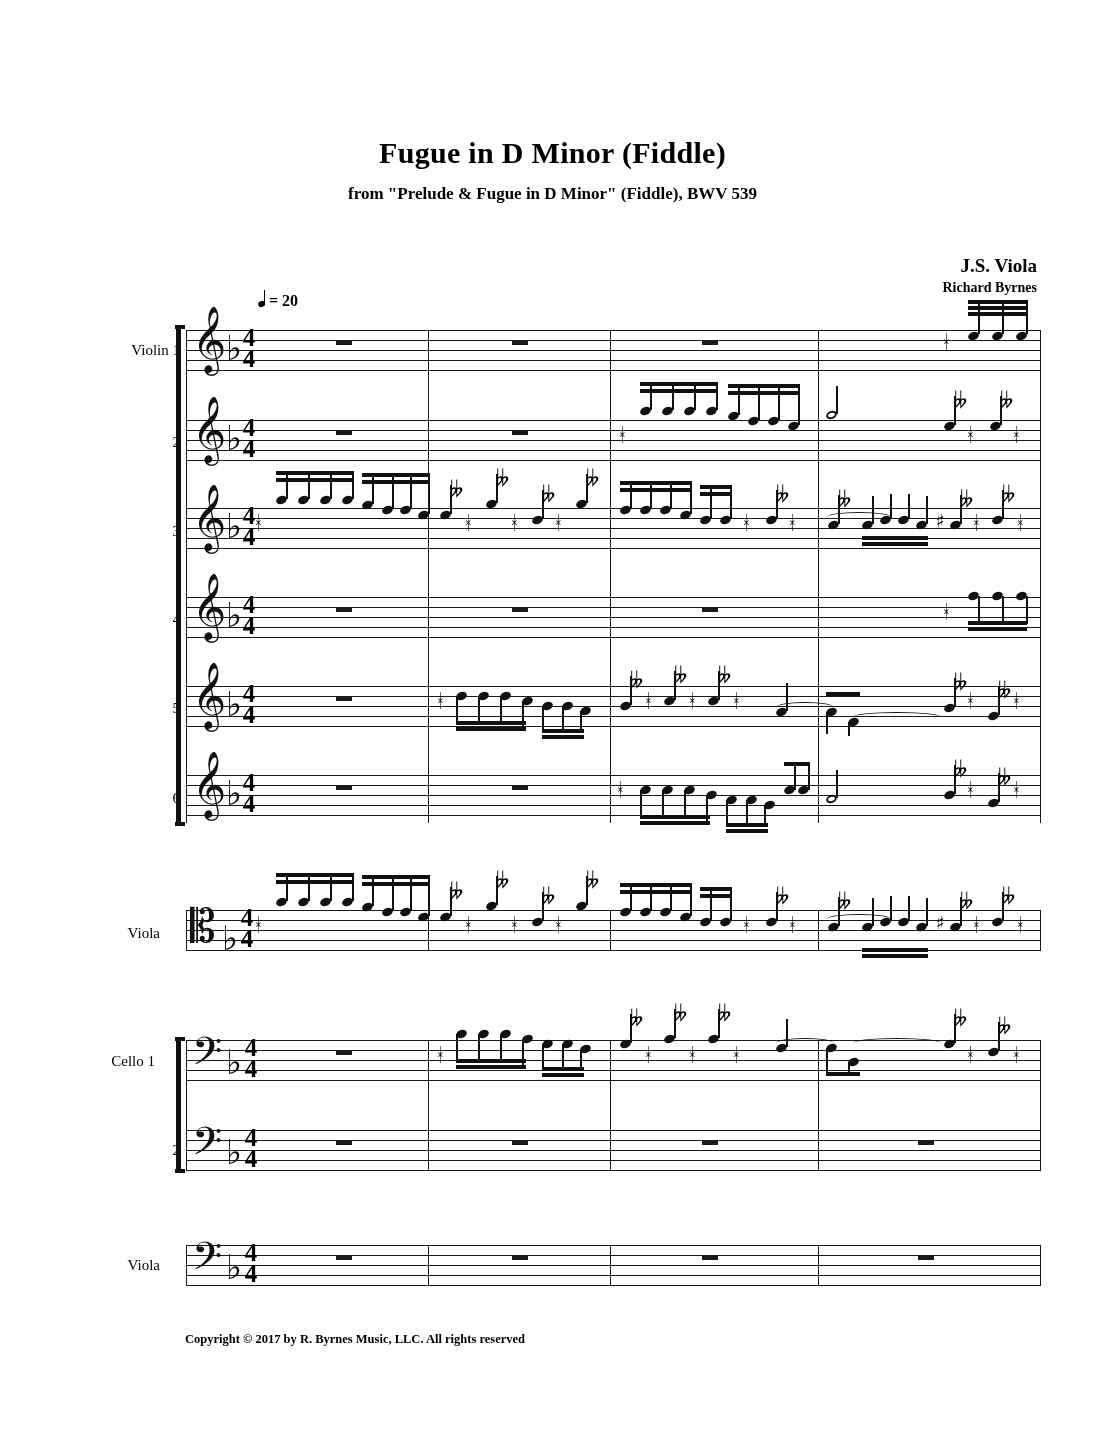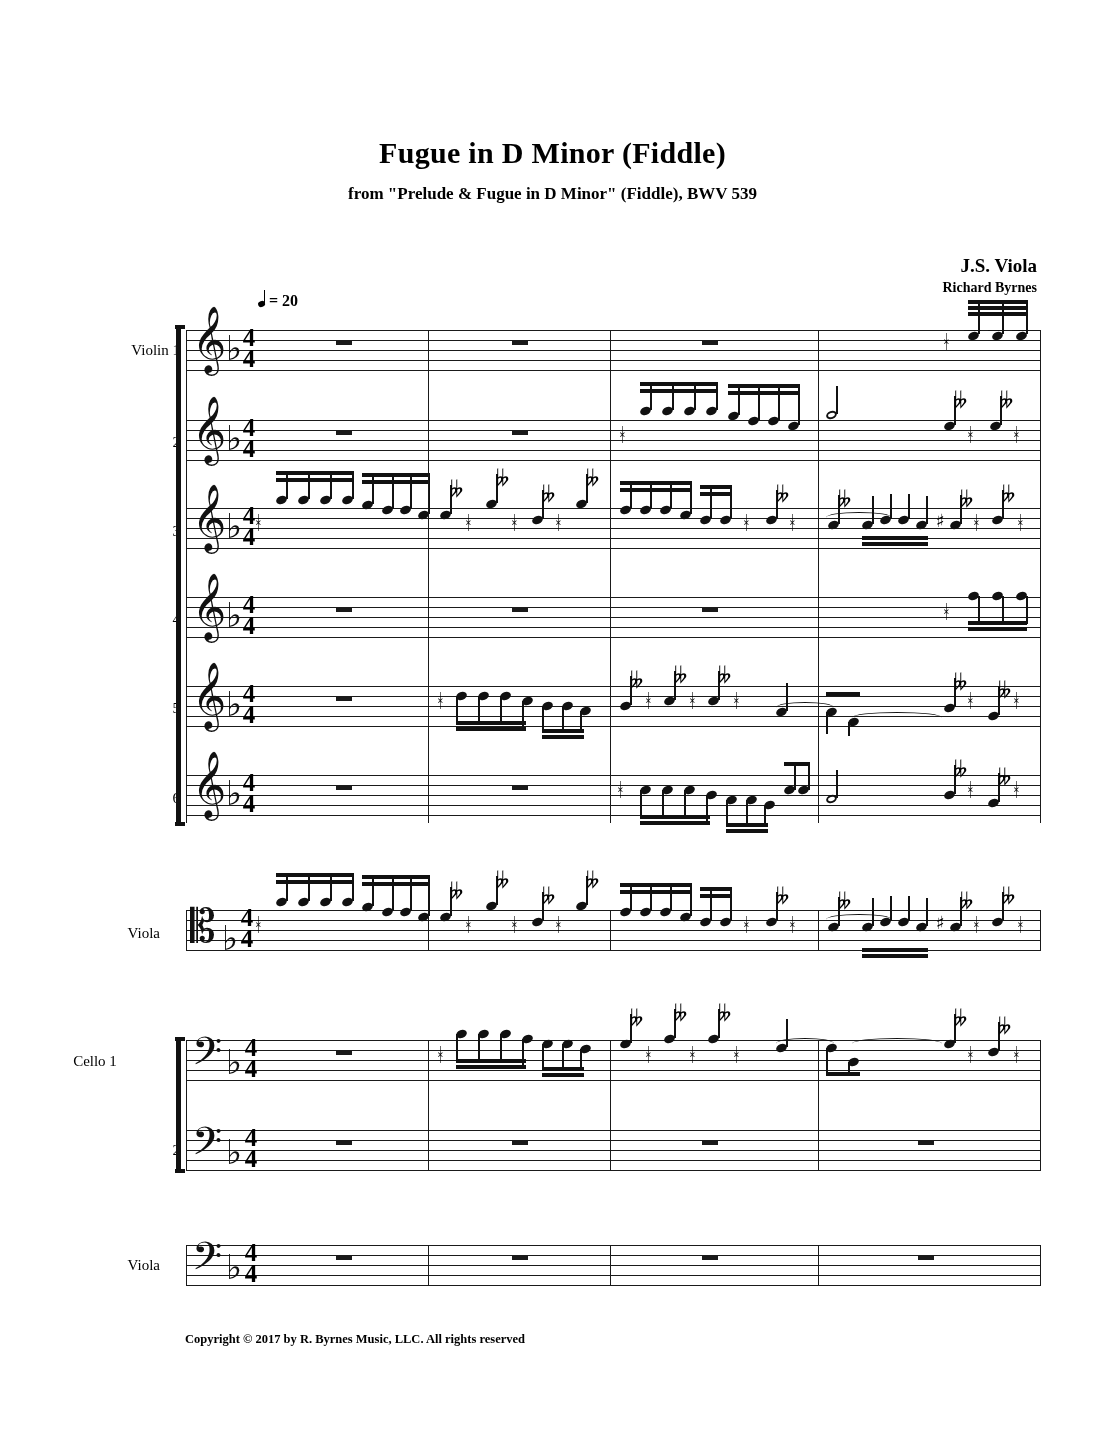--- a/index.html
+++ b/index.html
@@ -264,21 +264,21 @@
 
   <div class="system">
 
     <div class="instr-label" style="top:342px; left:60px;">Violin 1</div>
     <div class="instr-label" style="top:434px; left:60px;">2</div>
     <div class="instr-label" style="top:523px; left:60px;">3</div>
     <div class="instr-label" style="top:611px; left:60px;">4</div>
     <div class="instr-label" style="top:700px; left:60px;">5</div>
     <div class="instr-label" style="top:790px; left:60px;">6</div>
     <div class="instr-label" style="top:925px; left:40px;">Viola</div>
-    <div class="instr-label" style="top:1053px; left:35px;text-align:center;">Cello 1</div>
+    <div class="instr-label" style="top:1053px; left:35px;">Cello 1</div>
     <div class="instr-label" style="top:1142px; left:60px;">2</div>
     <div class="instr-label" style="top:1257px; left:40px;">Viola</div>
 
     <div class="group-bracket" style="left:176px; top:328px; height:495px;"></div>
     <div class="group-bracket" style="left:176px; top:1040px; height:130px;"></div>
 
     <div class="stave" style="top:330px;">
       <div class="line l0"></div>
         <div class="line l1"></div>
         <div class="line l2"></div>

